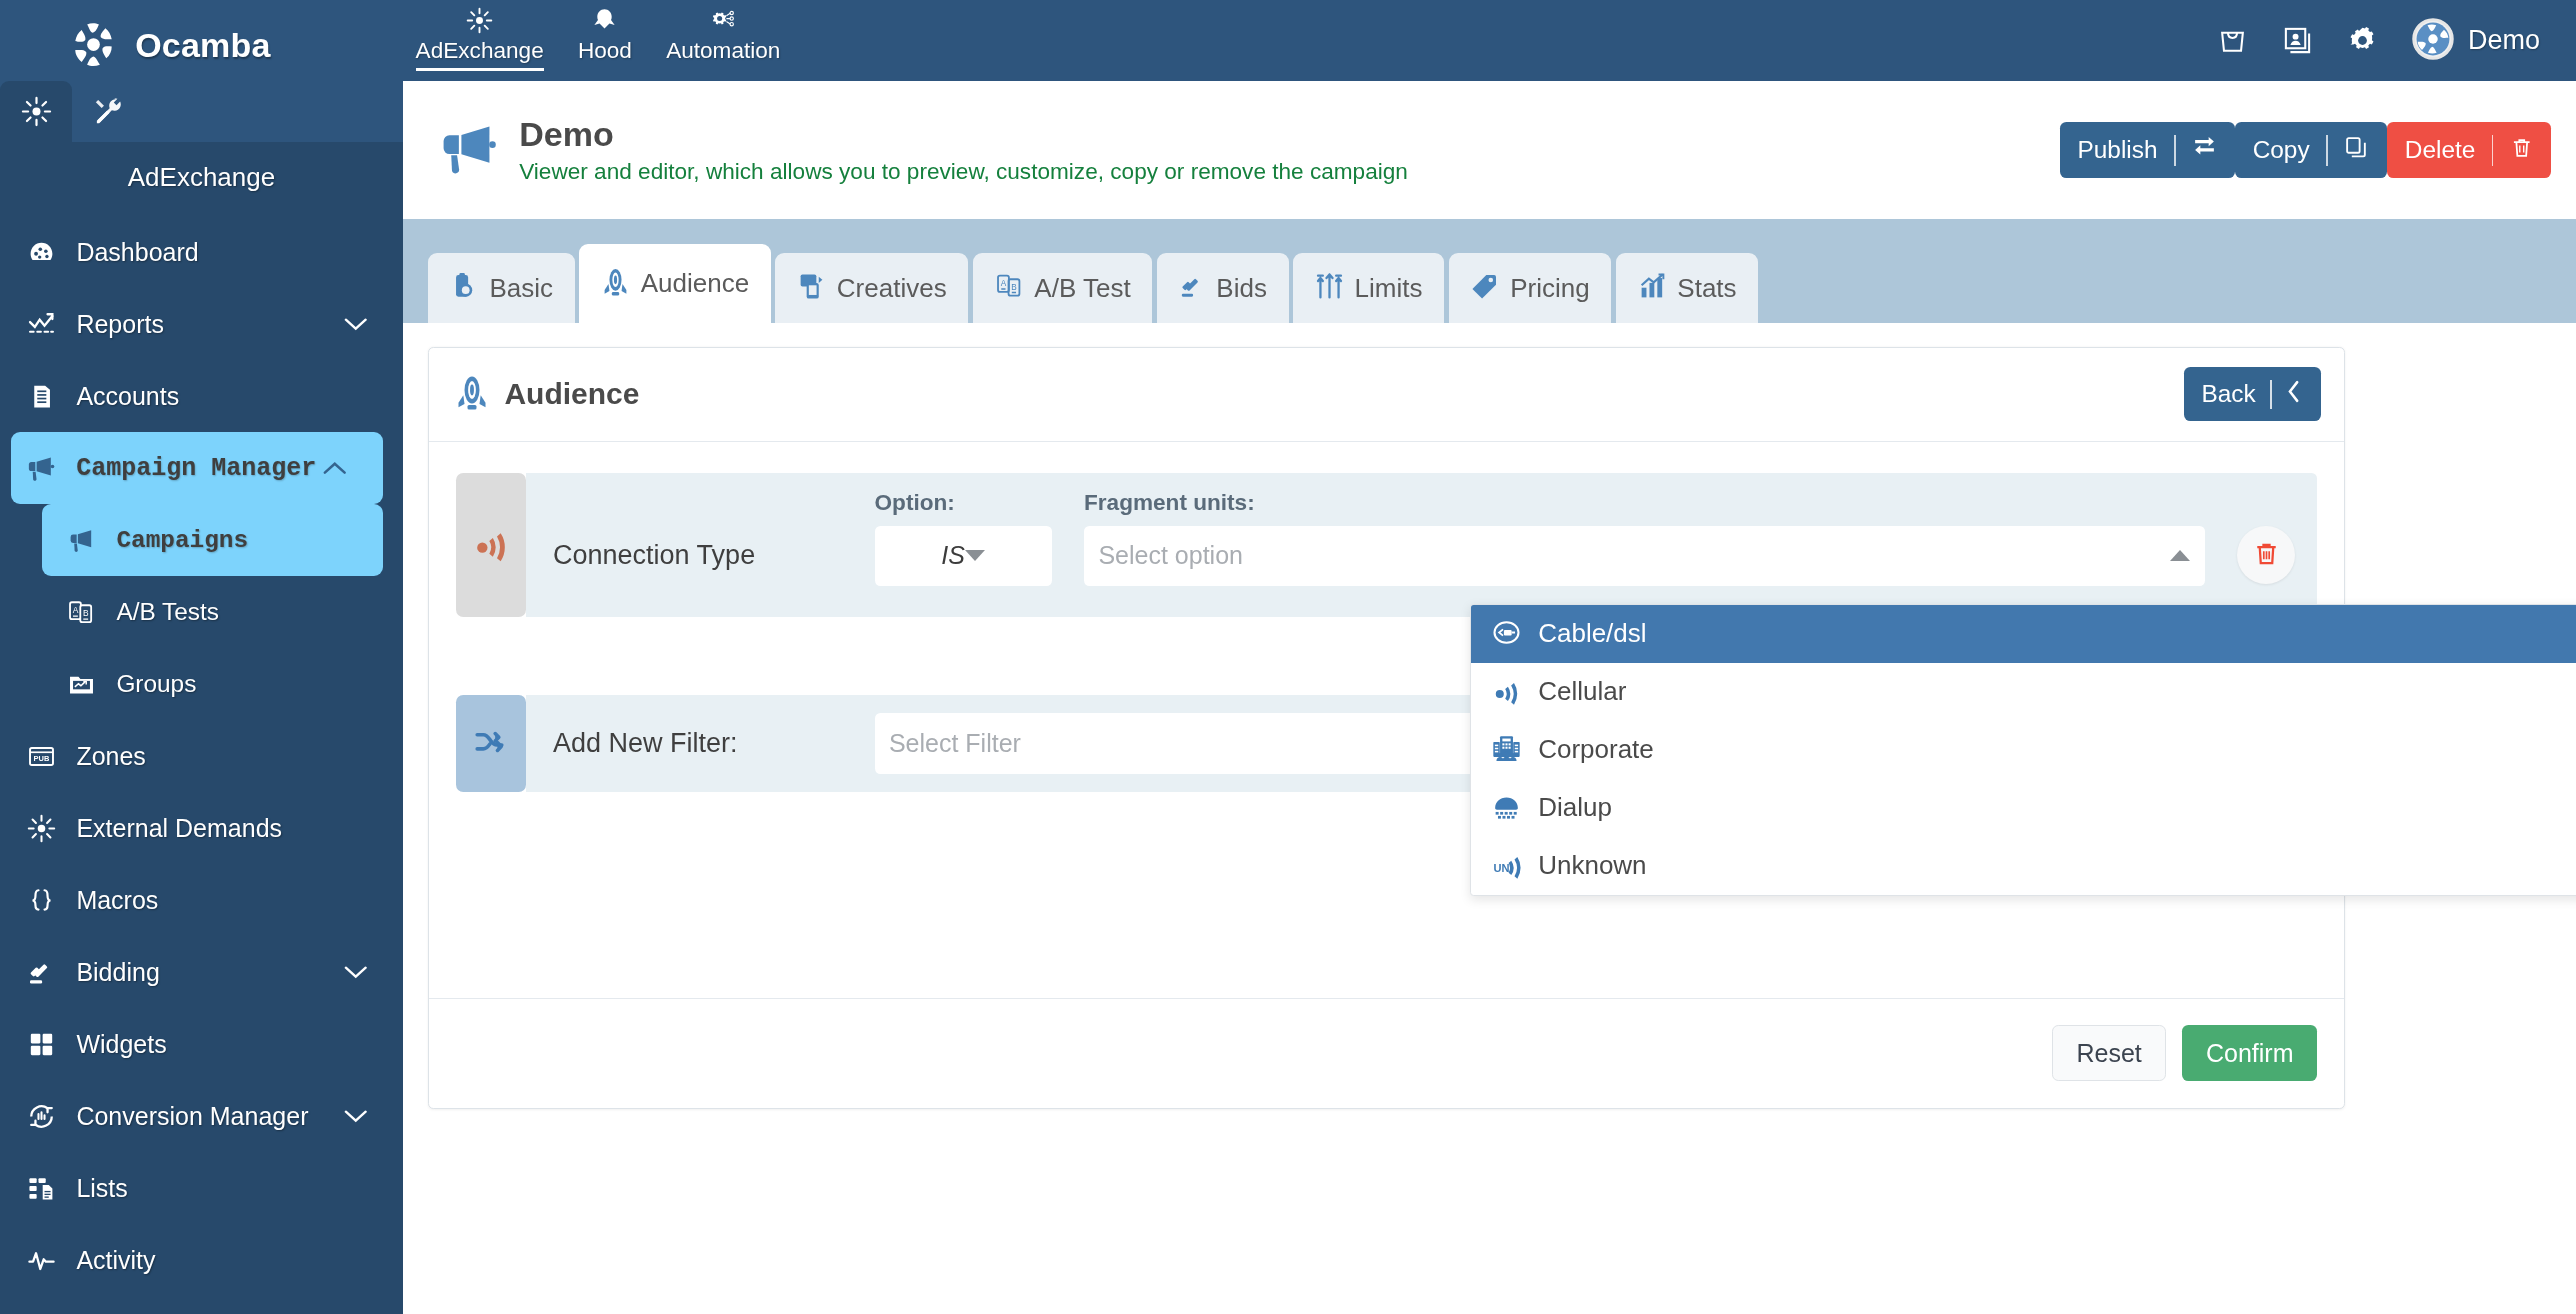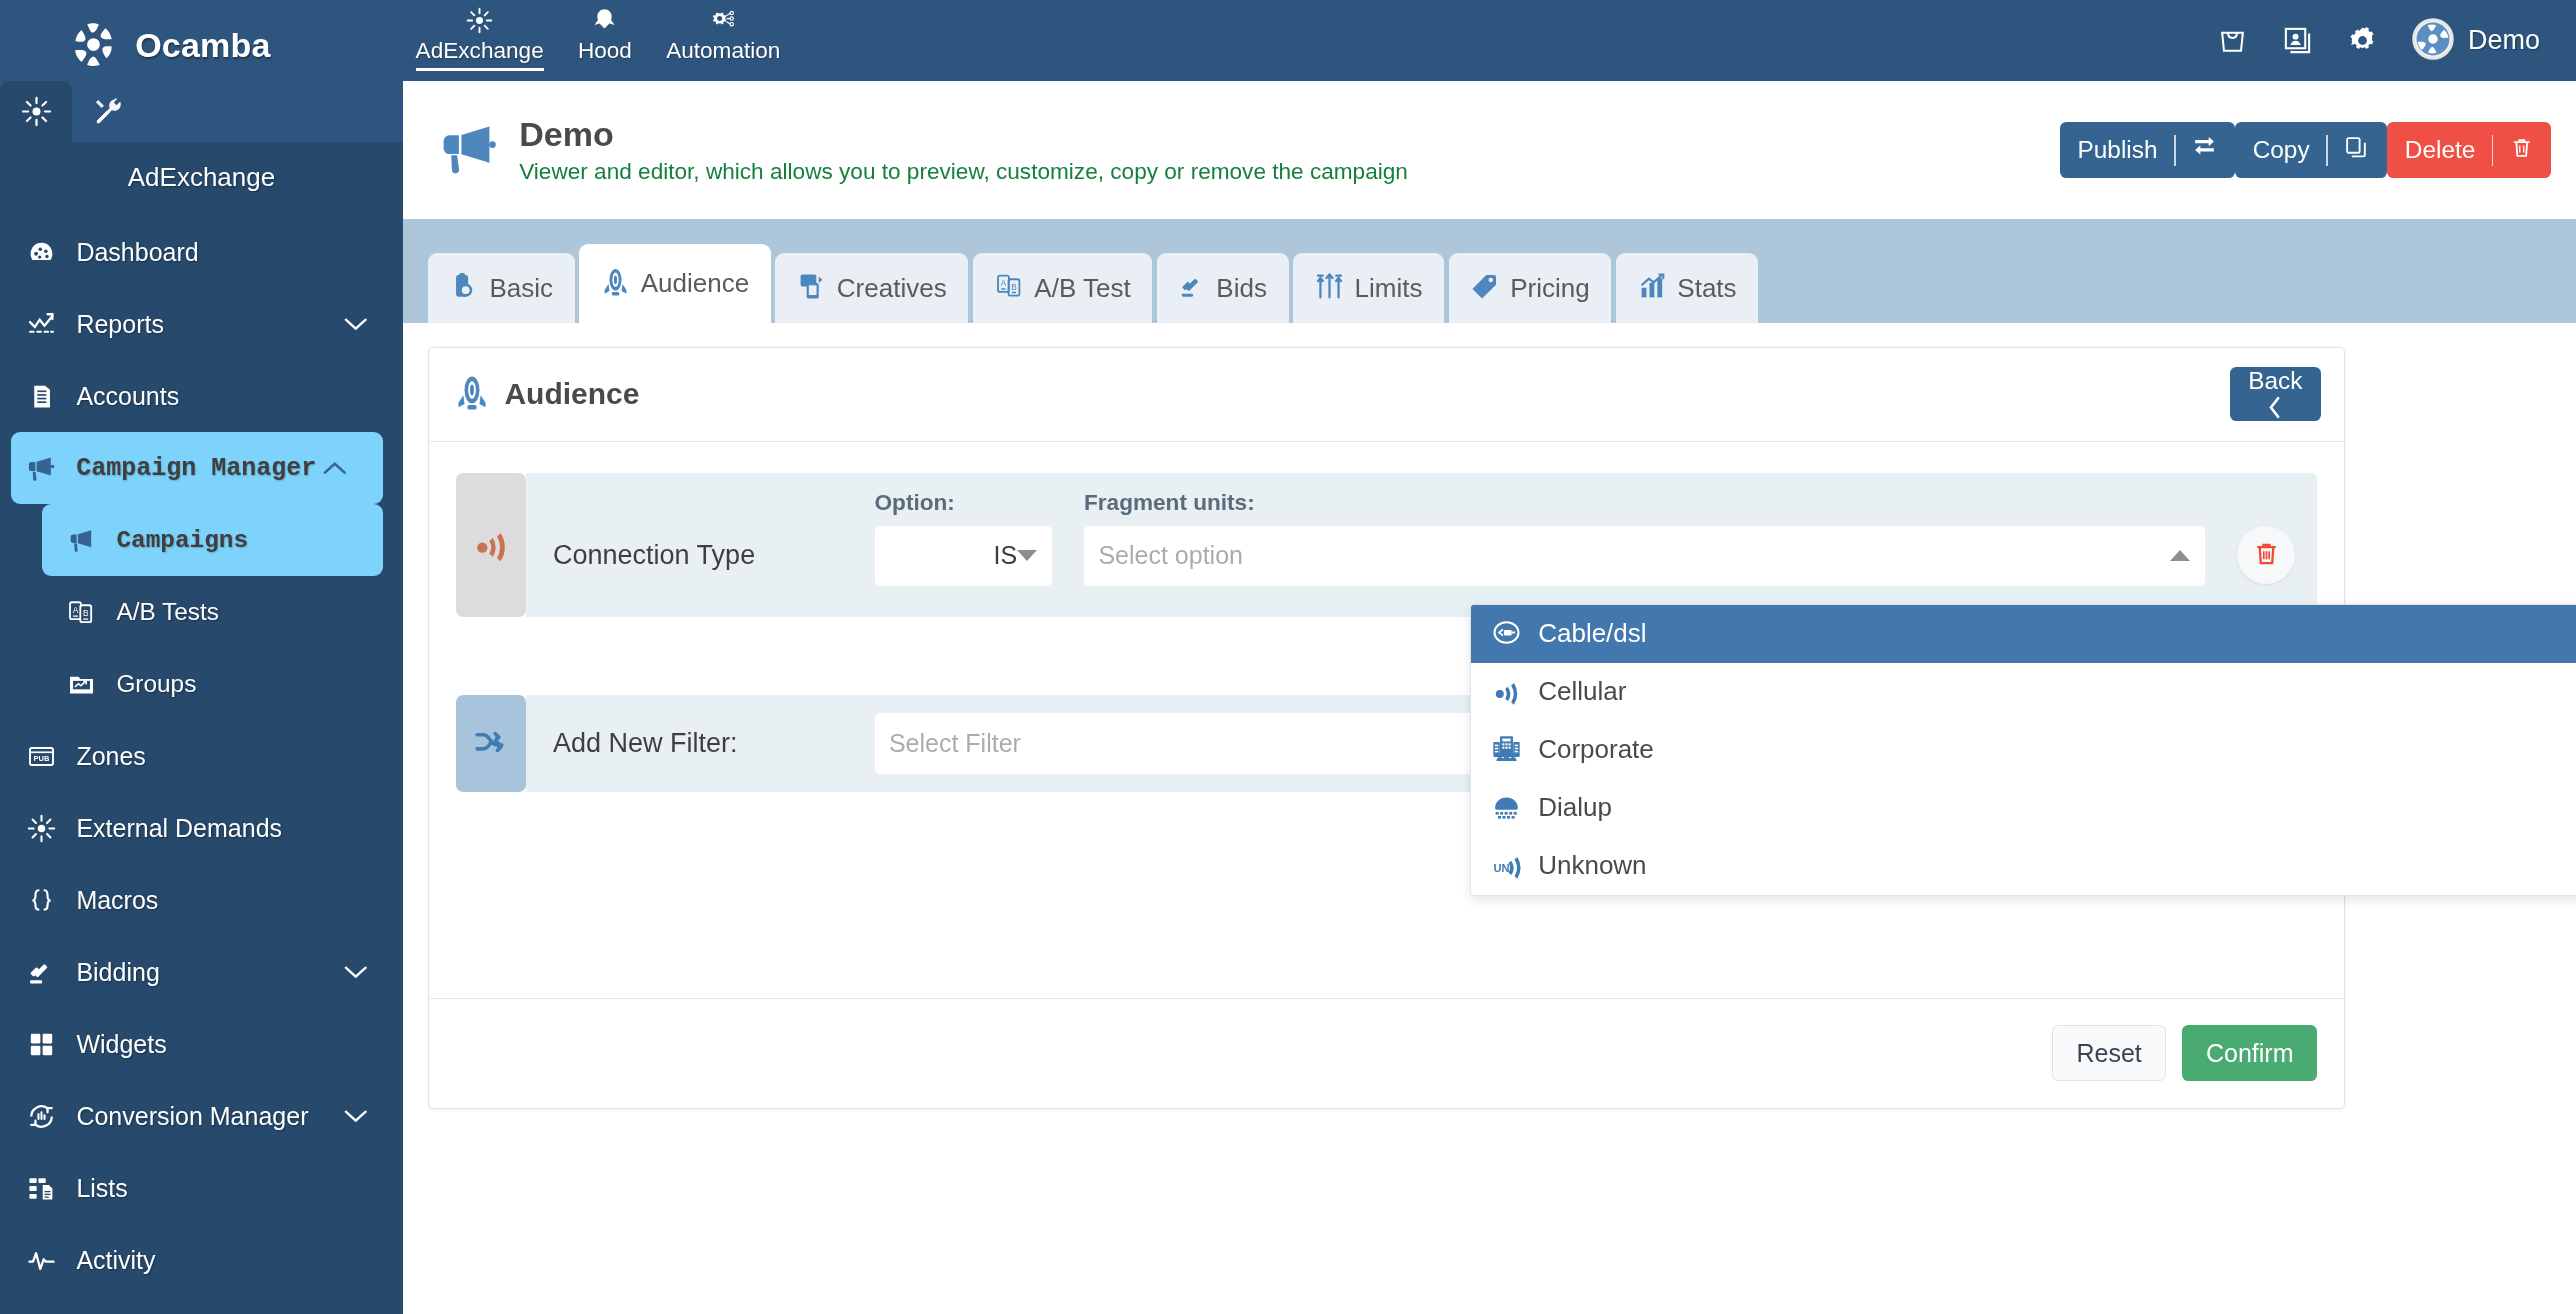--- a/index.html
+++ b/index.html
@@ -113,21 +113,20 @@
   }
   #card-head {
     height: 94px; display: flex; align-items: center; padding: 0 23.5px 0 25px;
     border-bottom: 0.9px solid #e4e9ee;
   }
   #card-head .chtitle { font-size: 30px; font-weight: bold; color: #4a4a4a; margin-left: 14.4px; }
   #back-btn {
     margin-left: auto; background: #34648f; color: #fff; border: none; border-radius: 6.3px;
     height: 54px; padding: 0 18px; font-size: 24.4px; display: flex; align-items: center; cursor: pointer;
     font-family: "Liberation Sans", sans-serif;
-    flex-direction: column;
   }
   #back-btn .sep { width: 1.8px; height: 29px; background: rgba(255,255,255,.8); margin: 0 14.4px; }
 
   #card-body { padding: 31px 27px 0 27px; height: 556px; position: relative; }
 
   .filter-row { display: flex; align-items: stretch; position: relative; }
   .filter-badge {
     width: 70px; border-radius: 7.2px; display: flex; align-items: center; justify-content: center; flex: none;
   }
   .filter-badge.grey { background: #dcdcdc; }
@@ -694,21 +693,21 @@
                 <path d="M15.6 21.1a12.5 12.5 0 0 0 0-13l2.2-1.9a15.4 15.4 0 0 1 0 16.8z"></path>
               </svg>
             </span>
           </div>
           <div class="filter-main">
             <div style="display:flex;align-items:flex-end;gap:32.5px;padding-bottom:31px;width:100%;">
               <div class="filter-label" style="padding-bottom:14.4px;width:289px;">Connection Type</div>
 
               <div class="fld" style="width:177px;">
                 <span class="fld-label">Option:</span>
-                <div class="sel-box" style="justify-content:flex-end;">
+                <div class="sel-box" style="justify-content:center;font-style:italic;">
                   <span class="sel-val">IS</span>
                   <span class="caret-down"></span>
                 </div>
               </div>
 
               <div class="fld" style="flex:1;">
                 <span class="fld-label">Fragment units:</span>
                 <div class="sel-box" style="justify-content:space-between;gap:44px;">
                   <span class="sel-ph">Select option</span>
                   <span class="caret-up"></span>

